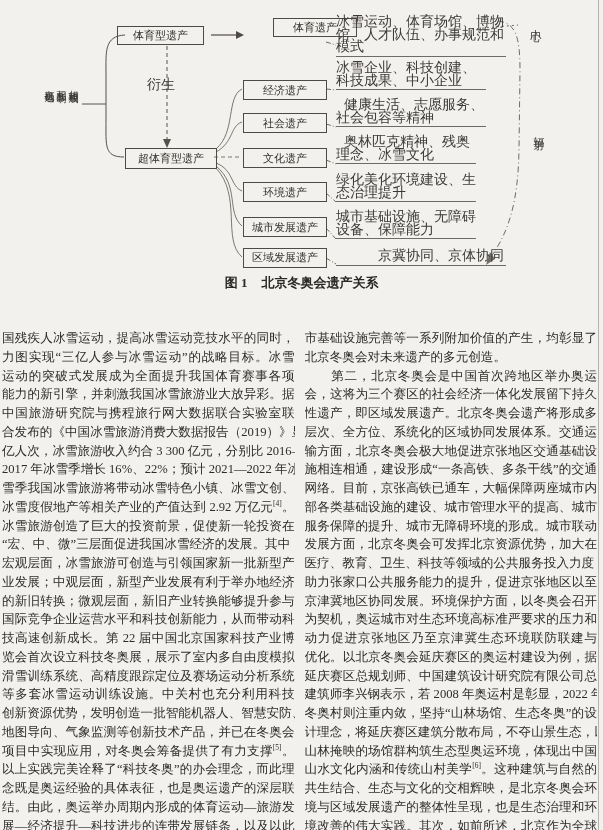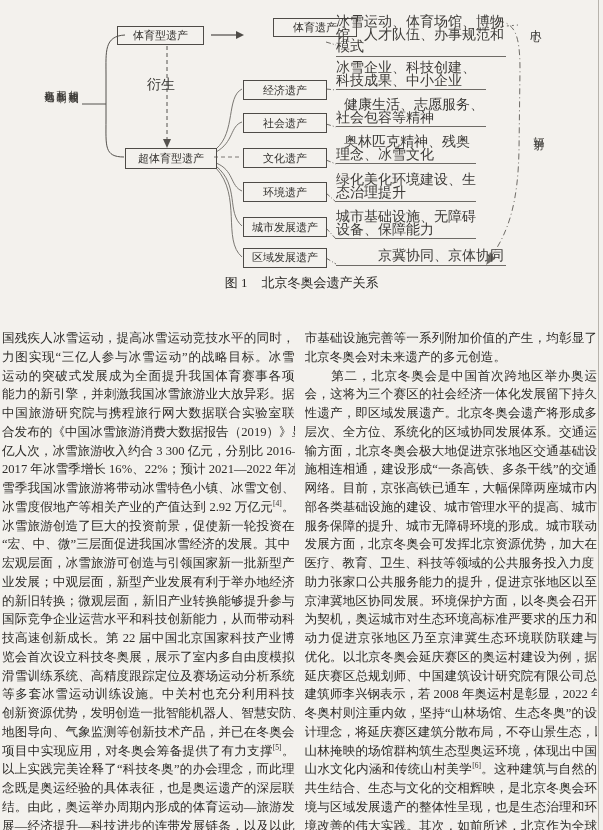--- a/index.html
+++ b/index.html
@@ -43,21 +43,21 @@
   .anno{
     position:absolute;left:336px;width:170px;
     font-size:14px;line-height:12.5px;color:#3c3a37;
     border-bottom:1px solid #6e6b66;padding-bottom:2px;
   }
   .anno.indent{text-indent:42px;}
   .anno.indent-sm{text-indent:8px;}
   
   .caption{
     position:absolute;top:274px;left:0;width:603px;
-    text-align:center;font-weight:normal;font-size:13px;color:#2b2926;
+    text-align:center;font-weight:bold;font-size:13px;color:#2b2926;
   }
   .caption .gap{display:inline-block;width:14px;}
   
   .columns{
     position:absolute;top:301px;left:2px;right:6px;
     display:flex;gap:10px;
   }
   .col{flex:1;min-width:0;margin-top:29px;}
   .tline{
     height:18.75px;font-size:12.6px;color:#2e2c29;

